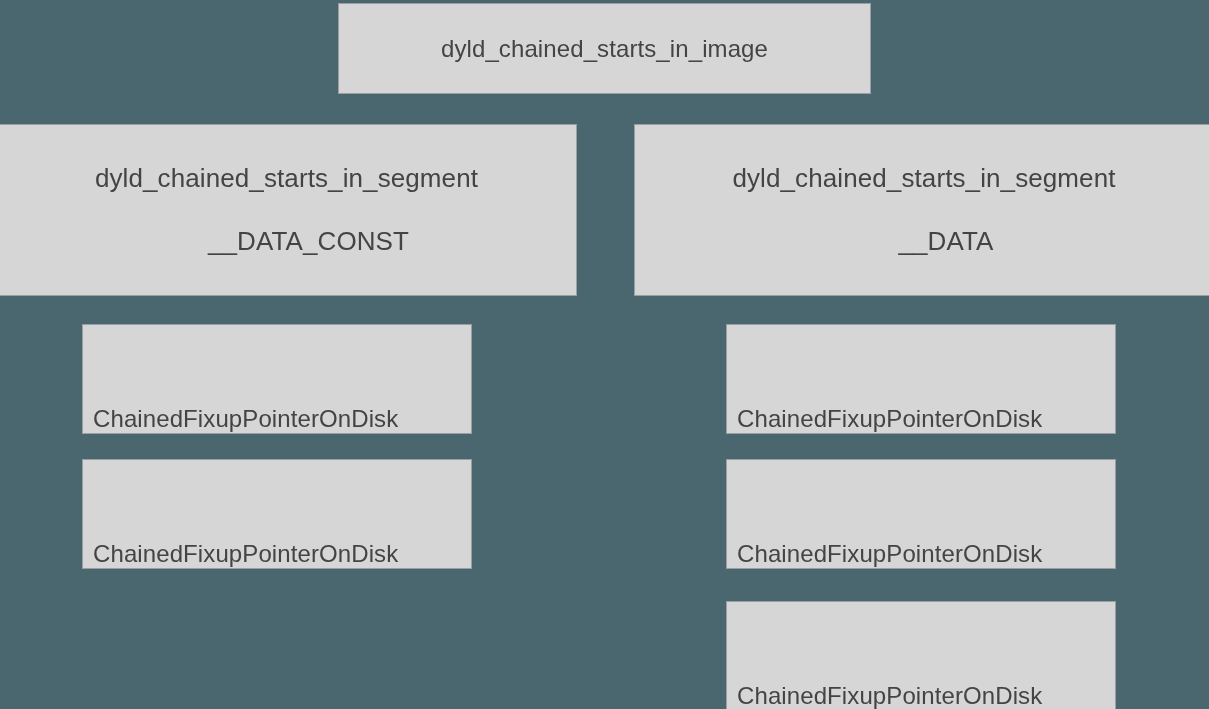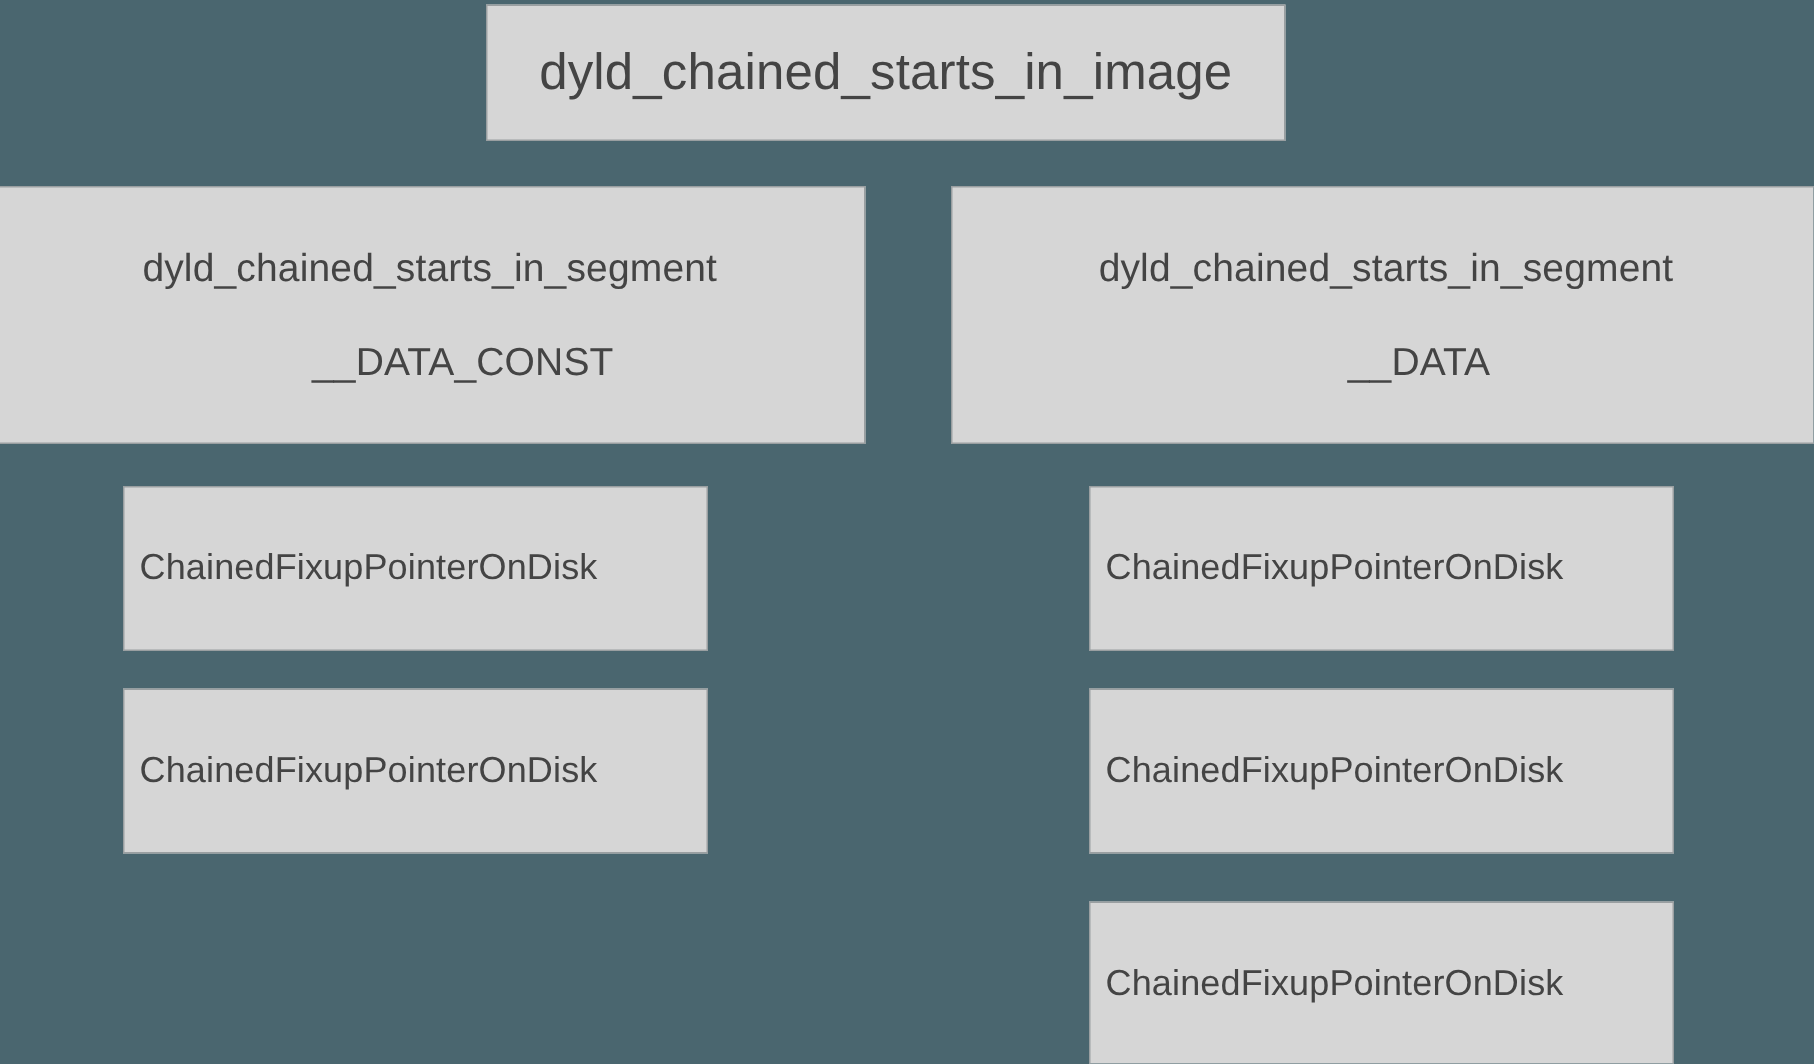--- a/index.html
+++ b/index.html
@@ -31,25 +31,25 @@
     text-align: center;
     letter-spacing: 0.1px;
     -webkit-font-smoothing: antialiased;
   }
   .node .line {
     display: block;
     white-space: nowrap;
   }
   
   .node-root {
-    left: 324px;
+    left: 338px;
     top: 3px;
     width: 533px;
     height: 91px;
-    font-size: 34px;
+    font-size: 24px;
     text-align: right;
   }
   
   .node-segment {
     top: 124px;
     height: 172px;
     font-size: 26px;
     justify-content: center;
   }
   .node-segment .line + .line {
@@ -65,21 +65,21 @@
     
     left: 634px;
     width: 580px;
   }
   
   .node-leaf {
     width: 390px;
     height: 110px;
     font-size: 24px;
     align-items: flex-start;
-    justify-content: center;
+    justify-content: flex-end;
     padding-left: 10px;
   }
   .col-left  { left: 82px; }
   .col-right { left: 726px; }
   .row-1 { top: 324px; }
   .row-2 { top: 459px; }
   .row-3 { top: 601px; }
 </style>
 </head>
 <body>

